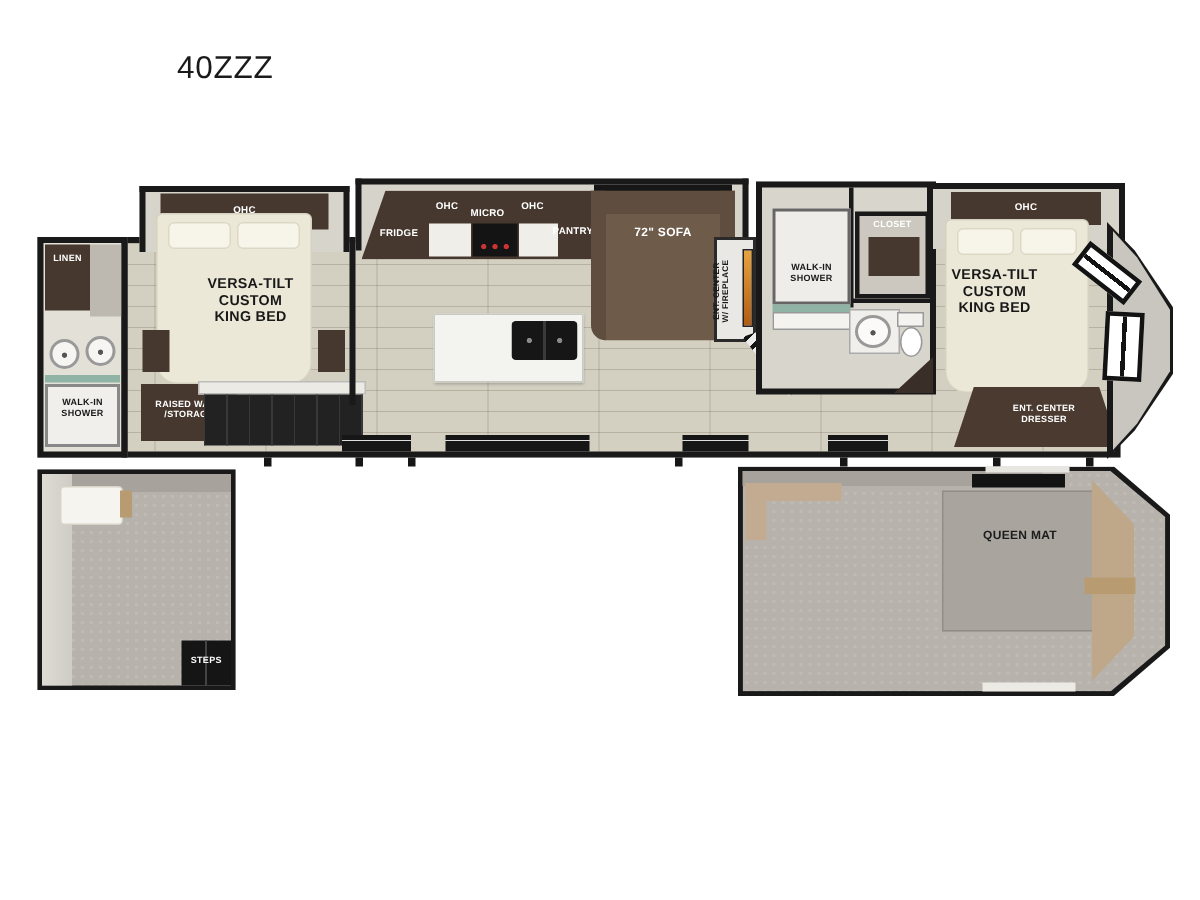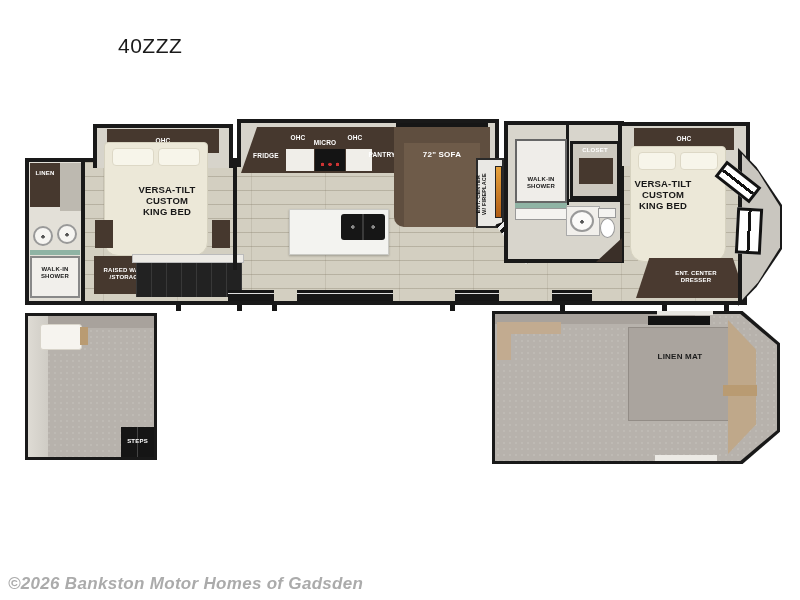--- a/index.html
+++ b/index.html
@@ -169,22 +169,21 @@
 
   <div class="abs" style="left:492px;top:311px;width:288px;height:153px;background:#191919;
               clip-path:polygon(0 0,87% 0,100% 21%,100% 79%,87% 100%,0 100%);"></div>
   <div class="abs carpet" style="left:495px;top:314px;width:282px;height:147px;
               clip-path:polygon(0 0,87% 0,100% 21%,100% 79%,87% 100%,0 100%);"></div>
   <div class="abs" style="left:495px;top:314px;width:200px;height:10px;background:#a8a29c;"></div>
   <div class="abs" style="left:497px;top:322px;width:64px;height:12px;background:#c2ab90;"></div>
   <div class="abs" style="left:497px;top:322px;width:14px;height:38px;background:#c2ab90;"></div>
   <div class="abs" style="left:648px;top:316px;width:62px;height:9px;background:#131313;"></div>
   <div class="abs" style="left:628px;top:327px;width:102px;height:94px;background:#aaa49e;border:1px solid #938d87;box-sizing:border-box;"></div>
-  <div class="lbl" style="left:630px;top:352px;width:100px;font-size:8px;color:#1c1c1c;">LINEN MAT</div>
+  <div class="lbl" style="left:630px;top:352px;width:100px;font-size:8px;color:#1c1c1c;">QUEEN MAT</div>
   <div class="abs" style="left:728px;top:320px;width:28px;height:134px;background:#bfa88a;
               clip-path:polygon(0 0,100% 22%,100% 78%,0 100%);"></div>
   <div class="abs" style="left:723px;top:385px;width:34px;height:11px;background:#b99b72;"></div>
   <div class="abs" style="left:655px;top:455px;width:62px;height:6px;background:#eceae5;"></div>
   <div class="abs" style="left:657px;top:311px;width:56px;height:4px;background:#e8e6e1;"></div>
 
-  <div class="abs" style="left:8px;top:574px;font-size:17px;font-weight:bold;font-style:italic;color:#ababab;letter-spacing:.3px;">©2026 Bankston Motor Homes of Gadsden</div>
 
 </div>
 
 </body></html>

